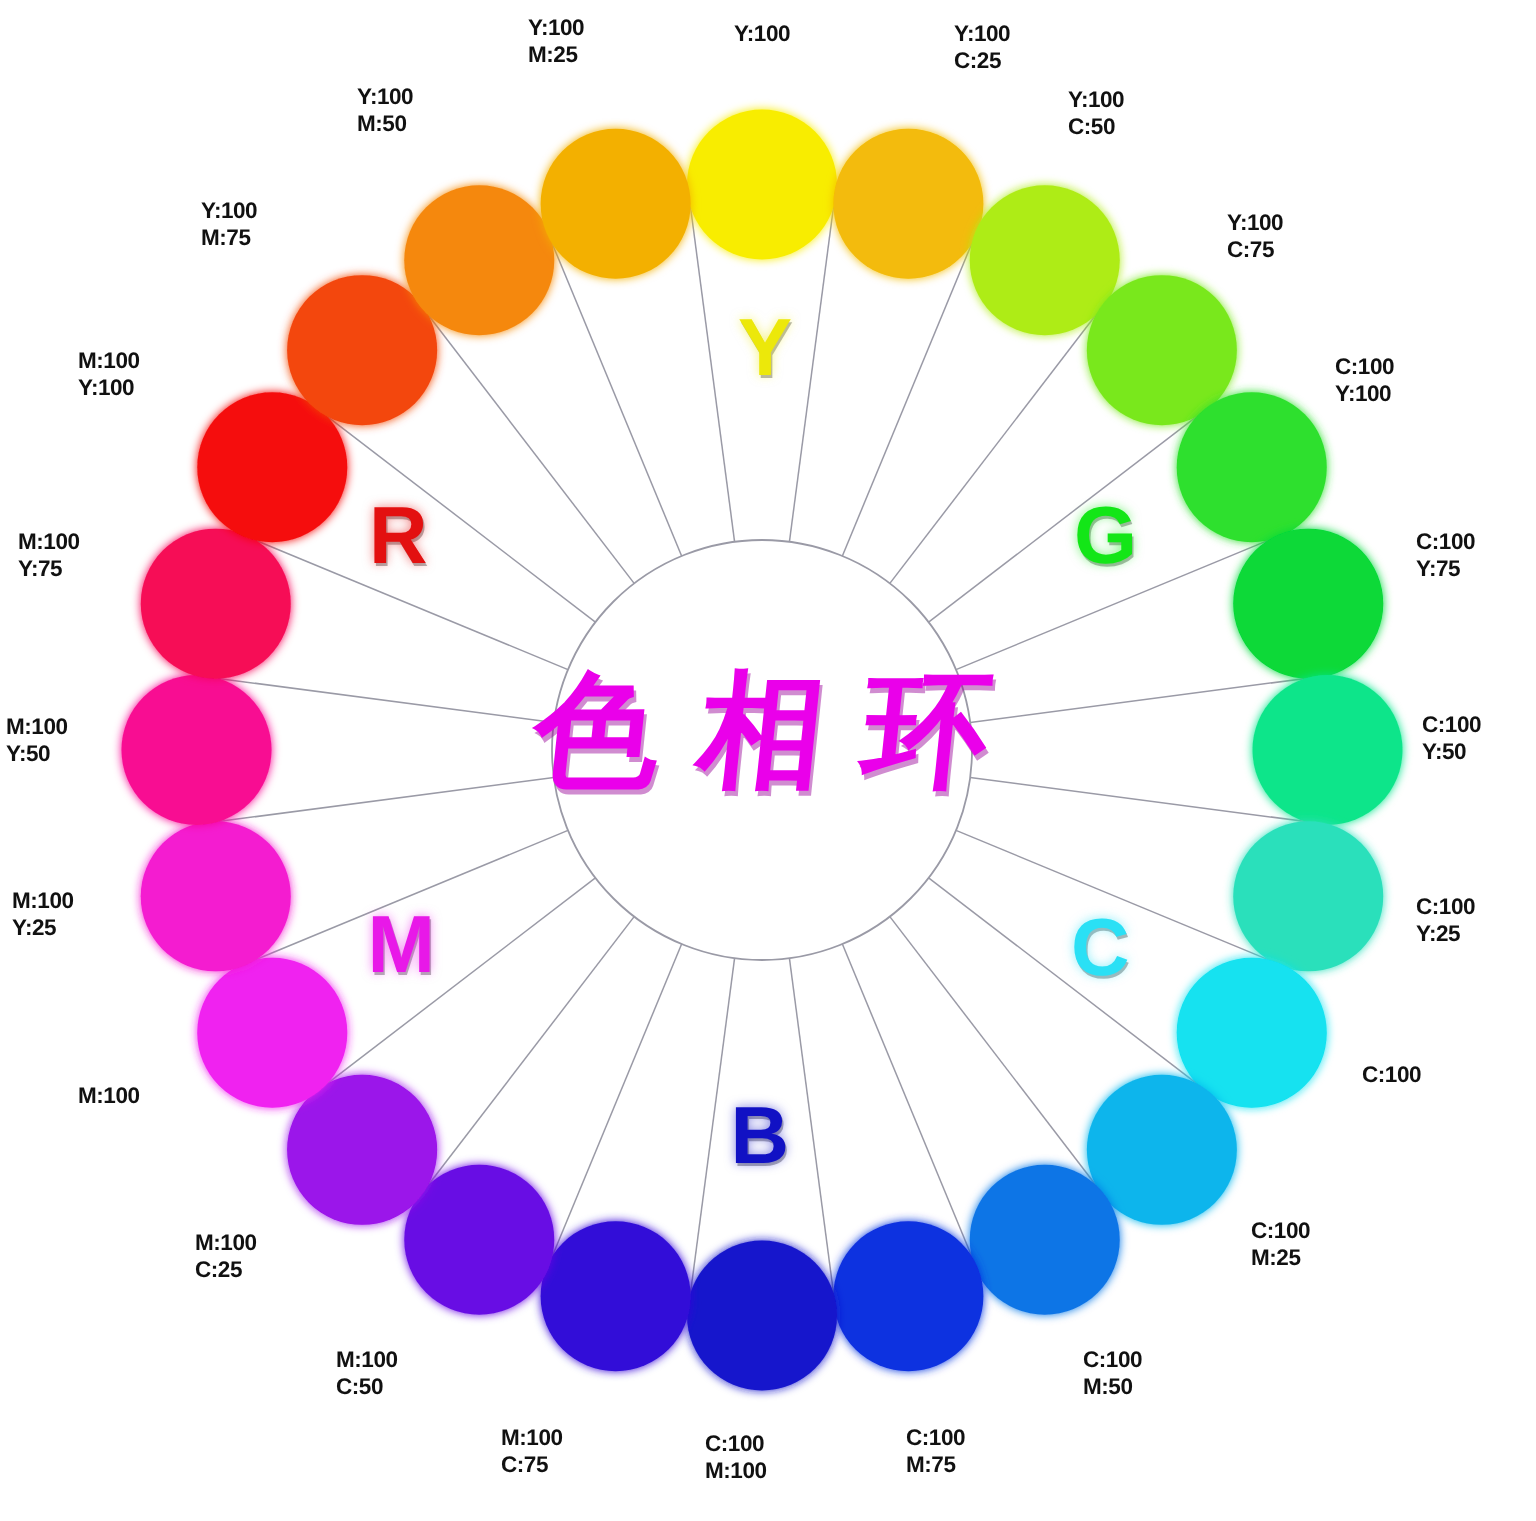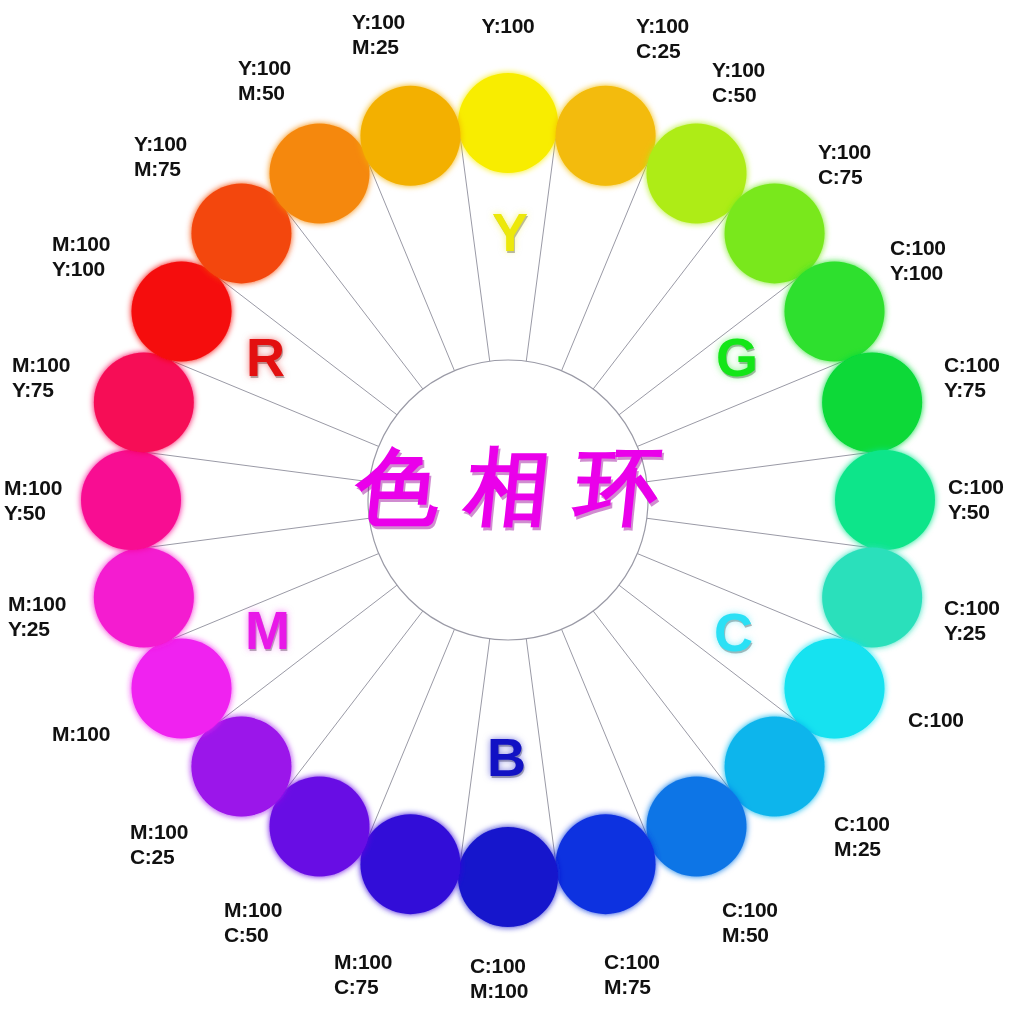--- a/index.html
+++ b/index.html
@@ -18,21 +18,21 @@
 
   .swatch{ }
   .spoke{stroke:#9a9aa6;stroke-width:1;fill:none;}
   .inner-ring{fill:none;stroke:#9a9aa6;stroke-width:1.2;}
 
   
   .cmy-label{
     position:absolute;
     font-family:"Liberation Sans", sans-serif;
     font-weight:bold;
-    font-size:21px;
+    font-size:15px;
     line-height:1.18;
     color:#111111;
     white-space:pre;
     letter-spacing:-0.3px;
     pointer-events:none;
   }
   .cmy-label span{display:block;}
 
   
   .prim{

